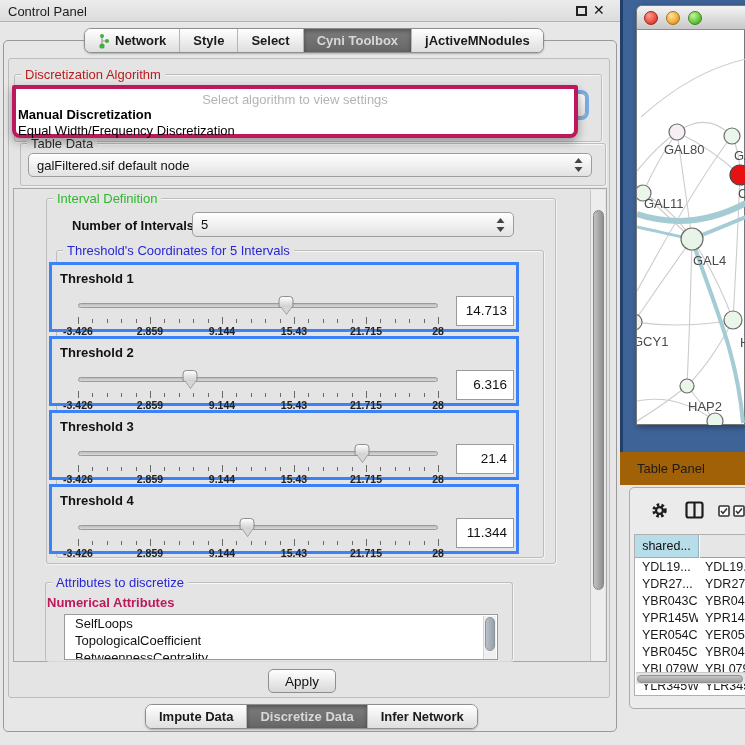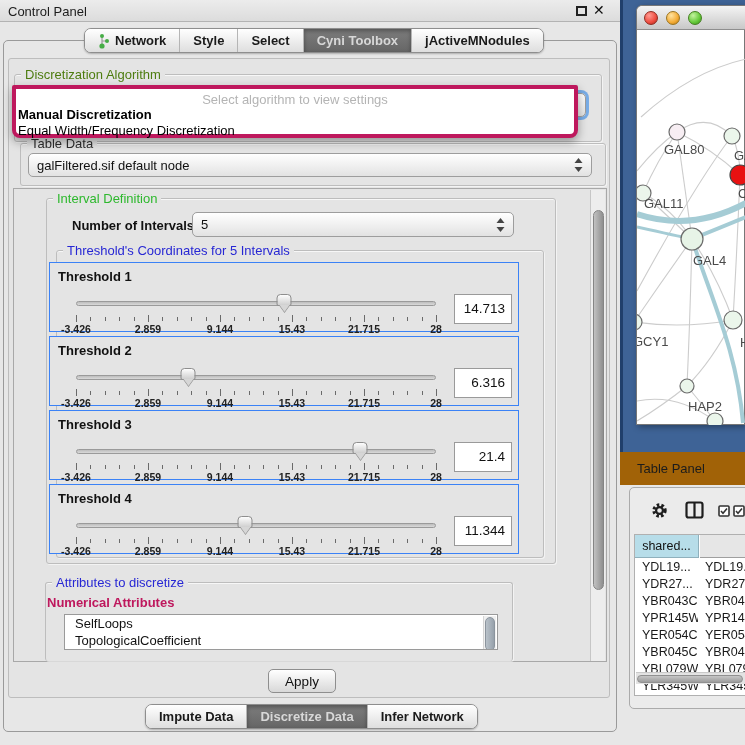--- a/index.html
+++ b/index.html
@@ -24,21 +24,21 @@
 
   #outer-panel { left:3px; top:40px; width:614px; height:692px; border:1px solid #9a9a9a; border-radius:5px; background:#e7e7e7; }
   #inner-panel { left:8px; top:58px; width:602px; height:640px; border:1px solid #bdbdbd; border-radius:3px; background:#e4e4e4; }
 
   
   .groupbox { position:absolute; border:1px solid #bdbdbd; border-radius:3px;
               box-shadow:inset 0 1px 0 rgba(255,255,255,.7), 1px 1px 0 rgba(255,255,255,.55); }
   .gtitle { position:absolute; top:-8px; left:6px; padding:0 4px; background:#e4e4e4; font-size:13px; white-space:nowrap; }
   .gtitle.green { color:#2db82d; }
   .gtitle.blue  { color:#2727d4; }
-  .gtitle.gray  { color:#4d7c0f; }
+  .gtitle.gray  { color:#b91c1c; }
   .gtitle.dark  { color:#2e2e2e; }
 
   
   .combo { position:absolute; display:flex; align-items:center; border:1px solid #9d9d9d; border-radius:5px;
            background:linear-gradient(#ffffff,#e2e2e2); font-size:13px; color:#111; padding:0 8px; }
   .combo .val { flex:1; overflow:hidden; white-space:nowrap; }
   .stepper { width:9px; height:14px; flex:0 0 9px; }
   .focusring { box-shadow:0 0 0 3px rgba(92,158,230,.8); }
 
   
@@ -49,40 +49,40 @@
   #algo-popup .it.b { font-weight:bold; }
 
   
   #scrollpane { left:13px; top:188px; width:594px; height:474px; border:1px solid #a8a8a8; background:#e4e4e4; }
   #vscroll-track { position:absolute; right:1px; top:1px; width:15px; height:471px; background:#ededed;
                    border-left:1px solid #c6c6c6; }
   #vscroll-thumb { position:absolute; left:2px; top:20px; width:11px; height:380px; border-radius:6px;
                    background:linear-gradient(90deg,#c2c2c2,#8f8f8f); border:1px solid #858585; }
 
   
-  .tpanel { position:absolute; left:49px; width:470px; height:70px; border:1px solid #3b82f6; background:#e4e4e4; }
+  .tpanel { position:absolute; left:49px; width:470px; height:70px; border:3px solid #3b82f6; background:#e4e4e4; }
   .tpanel .tlabel { position:absolute; left:8px; top:6px; font-size:13px; font-weight:bold; color:#111; }
   .sliderzone { position:absolute; left:26px; top:28px; width:360px; height:40px; }
   .track { position:absolute; left:0; right:0; top:10px; height:5px; border-radius:3px;
            background:linear-gradient(#bdbdbd,#d9d9d9); border:1px solid #9a9a9a; }
   .thumb { position:absolute; top:3px; width:15px; height:12px; transform:translateX(-50%);
            background:linear-gradient(#fdfdfd,#cfcfcf); border:1px solid #8e8e8e; border-radius:4px 4px 2px 2px; z-index:2; }
   .thumb::after { content:""; position:absolute; left:2px; top:10px; border-left:5.5px solid transparent;
                   border-right:5.5px solid transparent; border-top:7px solid #d6d6d6;
                   filter:drop-shadow(0 1px 0 #8e8e8e); }
   .ticks { position:absolute; left:0; right:0; top:24px; height:8px; }
   .tick { position:absolute; top:2px; width:1px; height:4px; background:#6a6a6a; }
   .tick.major { top:0; height:7px; }
   .tick-labels { position:absolute; left:0; right:0; top:32px; height:12px; }
   .tick-label { position:absolute; transform:translateX(-50%); font-size:10.5px; font-weight:bold; color:#222; white-space:nowrap; }
   .valuebox { position:absolute; left:404px; top:31px; width:58px; height:30px; background:#fff; border:1px solid #9a9a9a;
               font-size:13.5px; color:#111; text-align:right; padding:6px 6px 0 0; }
 
   
-  #attr-list { position:absolute; left:64px; top:614px; width:434px; height:36px; background:#fff; border:1px solid #9a9a9a; overflow:hidden; }
+  #attr-list { position:absolute; left:64px; top:614px; width:434px; height:46px; background:#fff; border:1px solid #9a9a9a; overflow:hidden; }
   #attr-list .li { padding-left:10px; font-size:13px; color:#111; height:17px; line-height:17px; white-space:nowrap; }
   #list-scroll { position:absolute; right:1px; top:1px; width:13px; height:44px; background:#f0f0f0; border-left:1px solid #d5d5d5; }
   #list-thumb { position:absolute; left:1px; top:1px; width:10px; height:34px; border-radius:5px;
                 background:linear-gradient(90deg,#b9c2ca,#97a1ab); border:1px solid #8b949d; }
 
   .pushbtn { position:absolute; display:flex; align-items:center; justify-content:center; font-size:13.5px; color:#111;
              background:linear-gradient(#ffffff,#d8d8d8); border:1px solid #8e8e8e; border-radius:5px; }
 
   
   #blue-frame { left:620px; top:0; width:125px; height:452px; background:#3e6396; border-left:3px solid #203f6b; }

